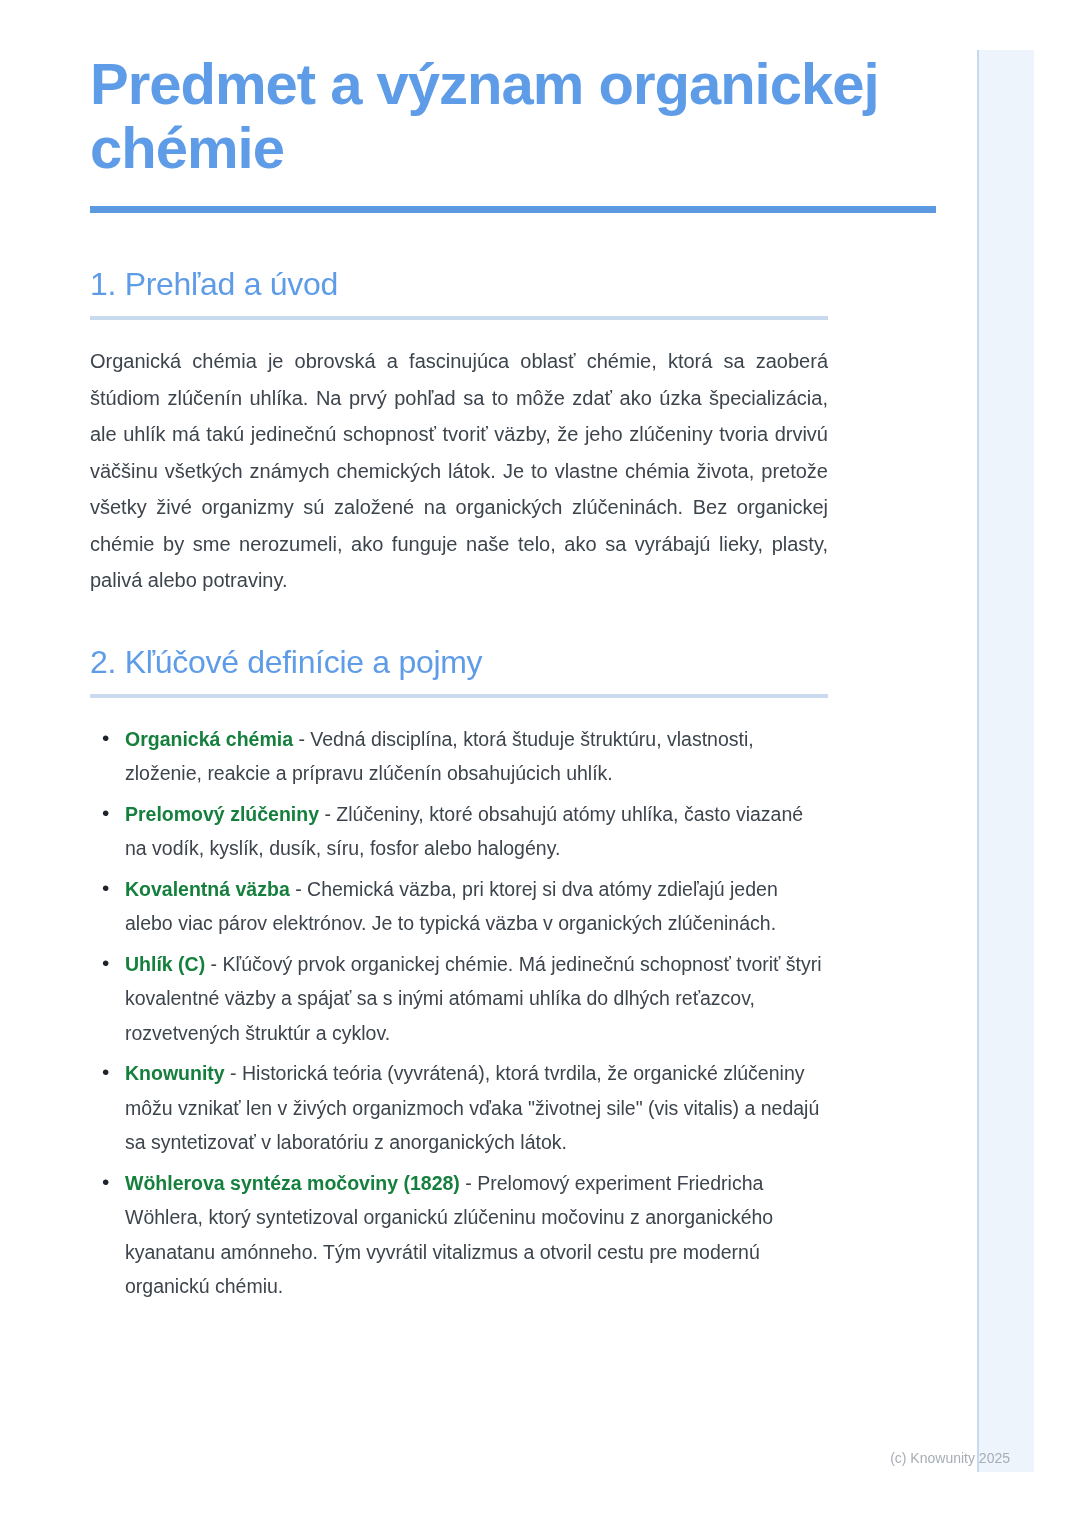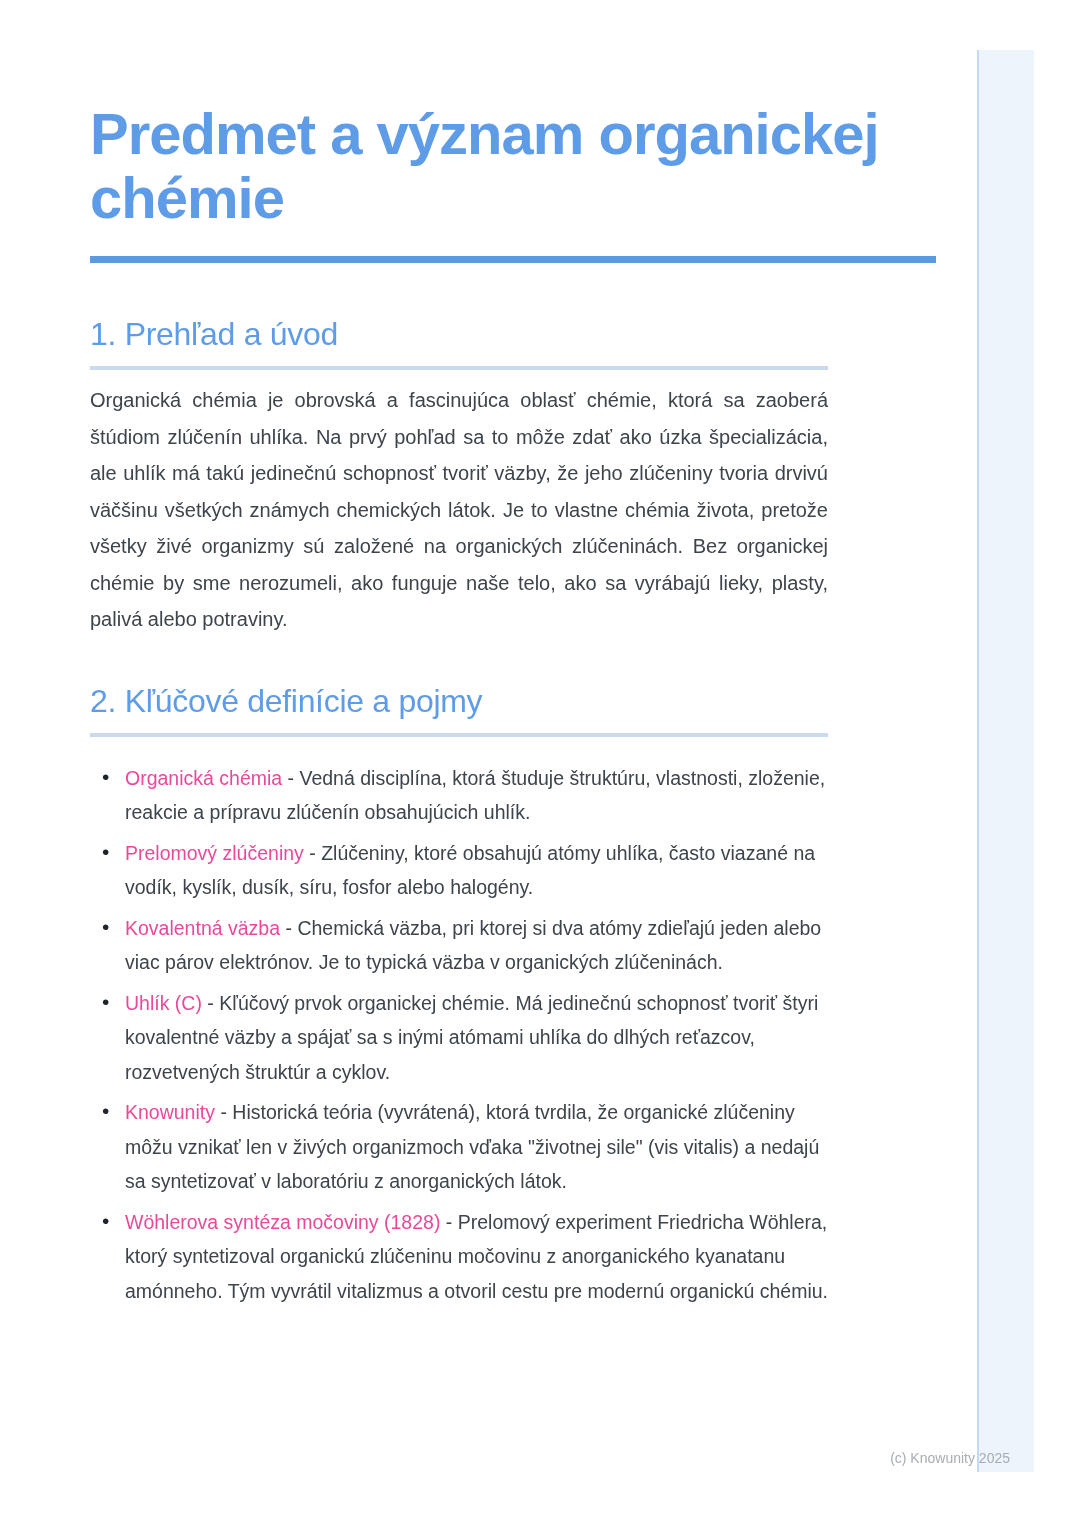--- a/index.html
+++ b/index.html
@@ -27,21 +27,21 @@
     border-left: 2px solid #c6d9f1;
   }
   .content {
     position: absolute;
     left: 90px;
     top: 0;
     width: 846px;
   }
   h1.doc-title {
     margin: 0;
-    padding-top: 102px;
+    padding-top: 52px;
     max-width: 850px;
     font-size: 58px;
     line-height: 64px;
     font-weight: bold;
     letter-spacing: -1px;
     color: #5e9ce7;
   }
   .title-rule {
     margin-top: 26px;
     width: 846px;
@@ -59,21 +59,21 @@
   .section-1 { margin-top: 52px; }
   .section-2 { margin-top: 44px; }
   .heading-rule {
     margin-top: 13px;
     width: 738px;
     height: 4px;
     background: #c9daee;
   }
   p.lead-paragraph {
     width: 738px;
-    margin: 12px 0 0 0;
+    margin: 23px 0 0 0;
     font-size: 20px;
     line-height: 36.5px;
     text-align: justify;
     color: #3d444c;
   }
   ul.definitions {
     width: 740px;
     margin: 24px 0 0 0;
     padding: 0;
     list-style: none;
@@ -88,22 +88,22 @@
   }
   li.definition-item::before {
     content: "\2022";
     position: absolute;
     left: 12px;
     top: -1px;
     font-size: 21px;
     color: #1e242b;
   }
   .term {
-    font-weight: normal;
-    color: #ec4899;
+    font-weight: bold;
+    color: #15803d;
   }
   .footer-note {
     position: absolute;
     top: 1450px;
     right: 70px;
     font-size: 14px;
     color: #a7adb4;
   }
 </style>
 </head>

